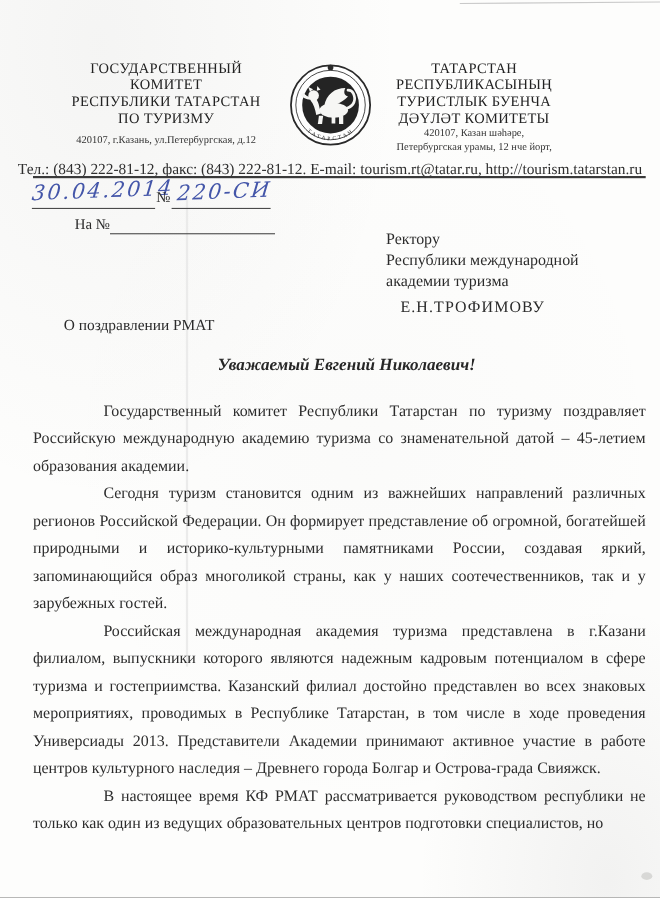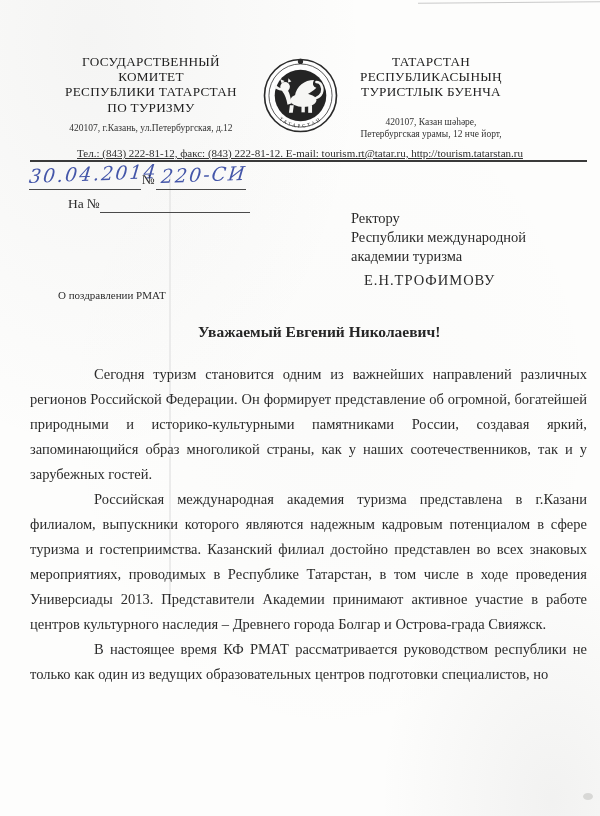--- a/index.html
+++ b/index.html
@@ -13,40 +13,40 @@
     background:
       radial-gradient(ellipse at 15% 5%, rgba(110,110,110,0.06), transparent 38%),
       radial-gradient(ellipse at 92% 98%, rgba(110,110,110,0.08), transparent 22%),
       radial-gradient(ellipse at 55% 50%, rgba(140,140,140,0.02), transparent 60%),
       #fdfdfc;
   }
   .abs{position:absolute;}
   
   .org-block{text-align:center;font-size:13.2px;line-height:15.2px;letter-spacing:.3px;color:#222;}
   .org-addr{text-align:center;font-size:9.5px;line-height:11.5px;color:#333;}
-  .contact{font-size:11px;color:#2e2e2e;white-space:nowrap;text-decoration:underline;}
+  .contact{font-size:14px;color:#2e2e2e;white-space:nowrap;}
   .header-rule{background:#3a3a3a;height:2.4px;}
   
   .hand{
     font-family:"DejaVu Serif",serif;
     font-style:italic;
     color:#4456a9;
     font-size:19px;
     letter-spacing:2px;
     transform:rotate(-2.2deg) skewX(-8deg);
     transform-origin:left bottom;
     white-space:nowrap;
   }
   .ref-underline{background:#4a4a4a;height:1px;}
   .printed-small{font-size:13.5px;color:#2b2b2b;}
   
   .addressee{font-size:14.5px;line-height:19px;color:#2b2b2b;}
   .addressee-name{font-size:14.5px;letter-spacing:1px;color:#2b2b2b;}
-  .subject{font-size:11px;color:#2b2b2b;}
-  .salutation{font-size:15.5px;font-weight:bold;color:#262626;white-space:nowrap;}
+  .subject{font-size:14px;color:#2b2b2b;}
+  .salutation{font-size:15.5px;font-weight:bold;color:#262626;white-space:nowrap;font-style:italic;}
   
   .body-text{width:557px;font-size:14.5px;line-height:25px;color:#2c2c2c;}
   .body-text p{margin:0;text-indent:64px;text-align:justify;}
   
   .crease-v{width:1.5px;background:#e6e6e5;}
   .edge-line{height:1px;background:#c9c9c9;transform:rotate(-0.4deg);}
   .smudge{width:10px;height:7px;background:#d8d8d6;border-radius:50%;}
 </style>
 </head>
 <body>
@@ -86,20 +86,21 @@
       <path d="M48,50 L48,58 L52,58 L52,50 Z"></path>
       <path d="M55.5,43 C62,41 64.5,35 61.5,29 C60.5,27 58.5,26 56.5,26" stroke="#f6f6f4" stroke-width="2.6" fill="none" stroke-linecap="round"></path>
       <path d="M34,41 C36,30 44,24 54,24 C52,28 53,31 56.5,32 C50,38.5 42,41.5 35,42.5 Z"></path>
     </g>
   </svg>
 
   <div class="abs org-block" style="left:335px;top:54px;width:192px;">
     <div>ТАТАРСТАН</div>
     <div>РЕСПУБЛИКАСЫНЫҢ</div>
     <div>ТУРИСТЛЫК БУЕНЧА</div>
+    <div>ДӘҮЛӘТ КОМИТЕТЫ</div>
   </div>
   <div class="abs org-addr" style="left:335px;top:117px;width:192px;">
     <div>420107, Казан шәһәре,</div>
     <div>Петербургская урамы, 12 нче йорт,</div>
   </div>
 
   <div class="abs contact" style="left:0;top:147px;width:600px;text-align:center;">Тел.: (843) 222-81-12, факс: (843) 222-81-12. E-mail: tourism.rt@tatar.ru, http://tourism.tatarstan.ru</div>
   <div class="abs header-rule" style="left:30px;top:160px;width:557px;"></div>
 
   <div class="abs hand" style="left:28px;top:165px;">30.04.2014</div>
@@ -116,18 +117,19 @@
     <div>Республики международной</div>
     <div>академии туризма</div>
   </div>
   <div class="abs addressee-name" style="left:364px;top:272px;">Е.Н.ТРОФИМОВУ</div>
 
   <div class="abs subject" style="left:58px;top:289px;">О поздравлении РМАТ</div>
 
   <div class="abs salutation" style="left:198px;top:323px;">Уважаемый Евгений Николаевич!</div>
 
   <div class="abs body-text" style="left:30px;top:362px;">
+    <p>Государственный комитет Республики Татарстан по туризму поздравляет Российскую международную академию туризма со знаменательной датой – 45-летием образования академии.</p>
     <p>Сегодня туризм становится одним из важнейших направлений различных регионов Российской Федерации. Он формирует представление об огромной, богатейшей природными и историко-культурными памятниками России, создавая яркий, запоминающийся образ многоликой страны, как у наших соотечественников, так и у зарубежных гостей.</p>
     <p>Российская международная академия туризма представлена в г.Казани филиалом, выпускники которого являются надежным кадровым потенциалом в сфере туризма и гостеприимства. Казанский филиал достойно представлен во всех знаковых мероприятиях, проводимых в Республике Татарстан, в том числе в ходе проведения Универсиады 2013. Представители Академии принимают активное участие в работе центров культурного наследия – Древнего города Болгар и Острова-града Свияжск.</p>
     <p>В настоящее время КФ РМАТ рассматривается руководством республики не только как один из ведущих образовательных центров подготовки специалистов, но</p>
   </div>
 
 </div>
 
 </body></html>

